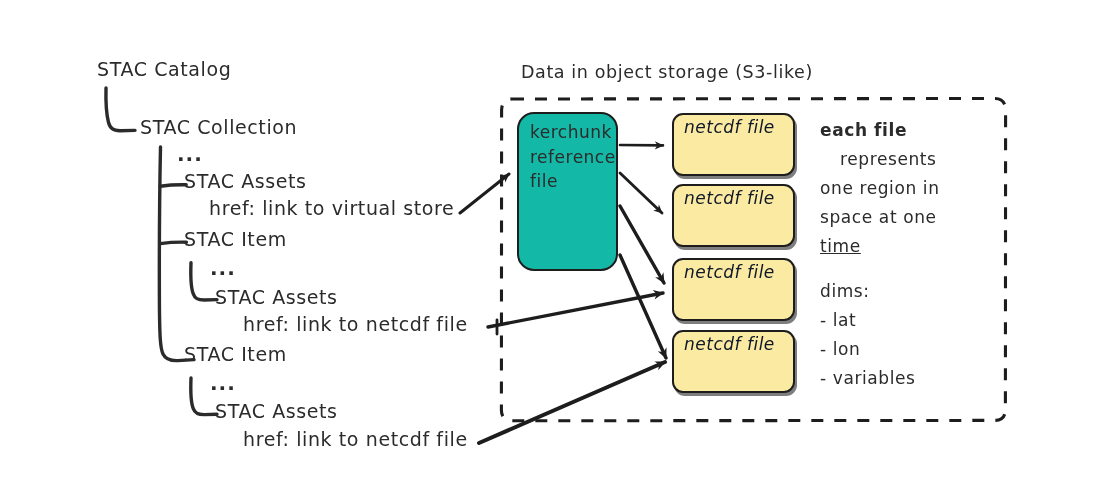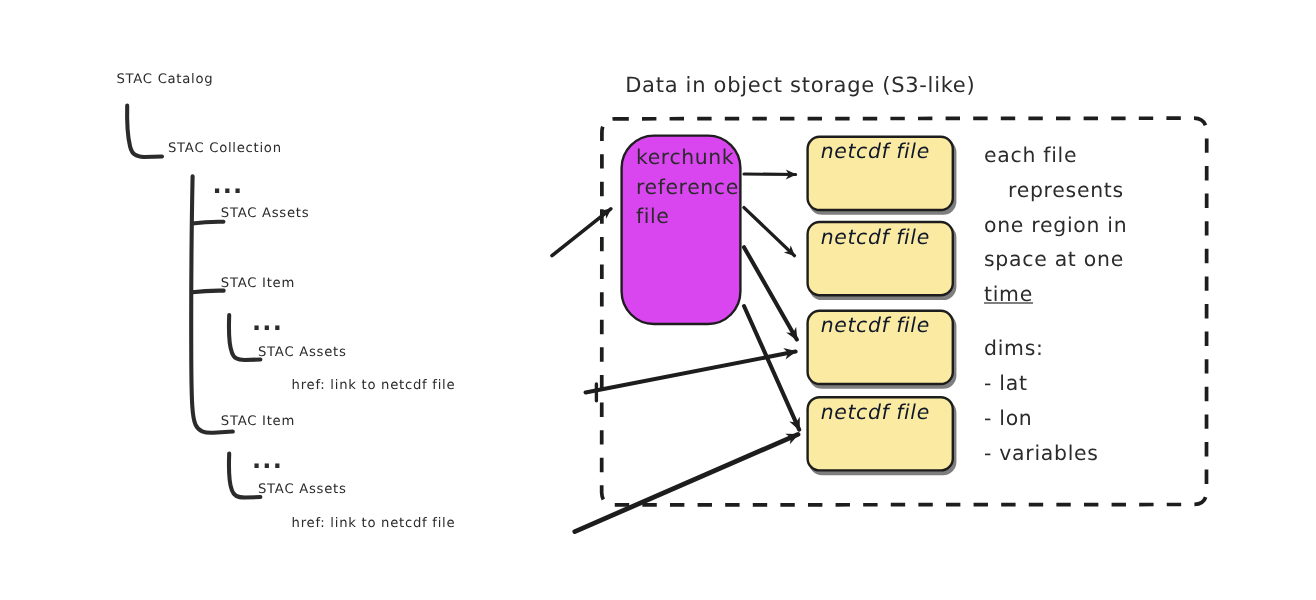--- a/index.html
+++ b/index.html
@@ -25,21 +25,21 @@
   }
   .txt {
     position: absolute;
     color: #2b2b2b;
     font-family: "DejaVu Sans", sans-serif;
     font-size: 17px;
     letter-spacing: 0.6px;
     white-space: nowrap;
     line-height: 1.0;
   }
-  .txt-tree { font-size: 11px; }
+  .txt-tree { font-size: 19px; }
   .txt-title { font-size: 17.5px; }
   .txt-note { font-size: 17px; }
   .dots {
     position: absolute;
     color: #2b2b2b;
     font-size: 20px;
     letter-spacing: 1px;
     font-weight: 700;
     white-space: nowrap;
   }
@@ -57,23 +57,23 @@
     top: 2px;
     font-size: 17px;
     color: #0f172a;
     letter-spacing: 0.5px;
     white-space: nowrap;
     font-style: italic;
   }
   .kbox {
     position: absolute;
     box-sizing: border-box;
-    background: #d946ef;
+    background: #14b8a6;
     border: 2.6px solid #1d1d1d;
-    border-radius: 28px;
+    border-radius: 17px;
   }
   .kbox-label {
     position: absolute;
     left: 11px;
     top: 6px;
     font-size: 17px;
     color: #2b2b2b;
     letter-spacing: 0.5px;
     line-height: 1.45;
     white-space: nowrap;
@@ -135,20 +135,21 @@
     </g>
   </svg>
 
   <div class="txt txt-tree" style="left:97px; top:60px;">STAC Catalog</div>
 
   <div class="txt txt-tree" style="left:140px; top:118px;">STAC Collection</div>
 
   <div class="dots" style="left:177px; top:142px;">...</div>
 
   <div class="txt txt-tree" style="left:184px; top:172px;">STAC Assets</div>
+  <div class="txt txt-tree" style="left:209px; top:199px;">href: link to virtual store</div>
 
   <div class="txt txt-tree" style="left:184px; top:230px;">STAC Item</div>
 
   <div class="dots" style="left:210px; top:256px;">...</div>
 
   <div class="txt txt-tree" style="left:215px; top:288px;">STAC Assets</div>
   <div class="txt txt-tree" style="left:243px; top:315px;">href: link to netcdf file</div>
 
   <div class="txt txt-tree" style="left:184px; top:345px;">STAC Item</div>
 
@@ -176,21 +177,21 @@
   </div>
 
   <div class="ncbox" style="left:672px; top:258px; width:123px; height:63px;">
     <div class="ncbox-label">netcdf file</div>
   </div>
 
   <div class="ncbox" style="left:672px; top:330px; width:123px; height:63px;">
     <div class="ncbox-label">netcdf file</div>
   </div>
 
-  <div class="txt txt-note" style="left:820px; top:122px;">each file</div>
+  <div class="txt txt-note" style="left:820px; top:122px;font-weight:bold;">each file</div>
   <div class="txt txt-note" style="left:840px; top:151px;">represents</div>
   <div class="txt txt-note" style="left:820px; top:180px;">one region in</div>
   <div class="txt txt-note" style="left:820px; top:209px;">space at one</div>
   <div class="txt txt-note" style="left:820px; top:238px;text-decoration:underline;">time</div>
 
   <div class="txt txt-note" style="left:820px; top:283px;">dims:</div>
   <div class="txt txt-note" style="left:820px; top:312px;">- lat</div>
   <div class="txt txt-note" style="left:820px; top:341px;">- lon</div>
   <div class="txt txt-note" style="left:820px; top:370px;">- variables</div>
 

